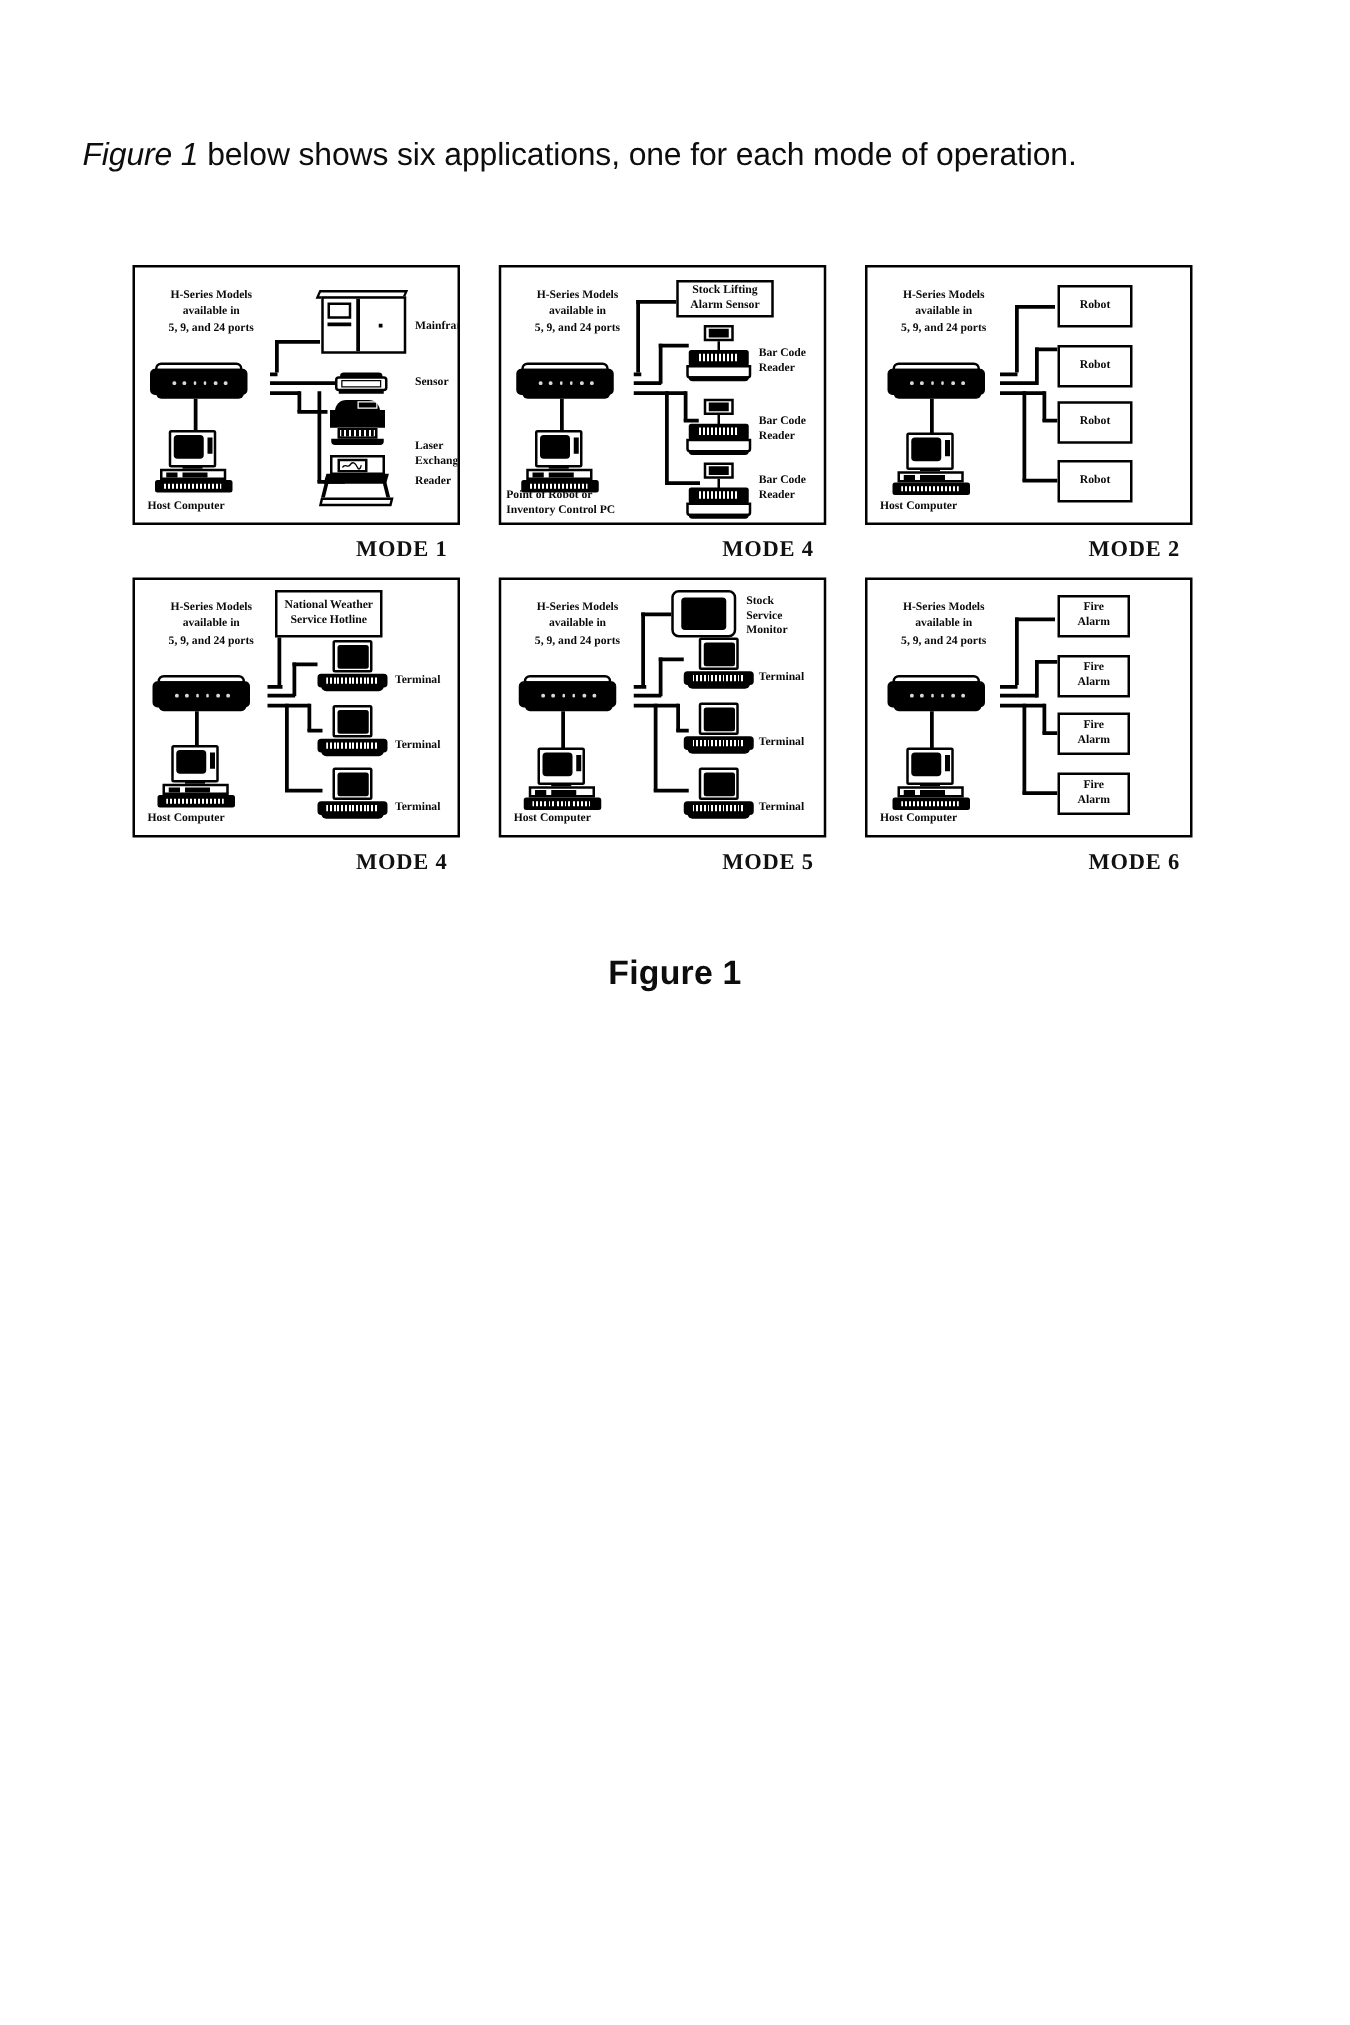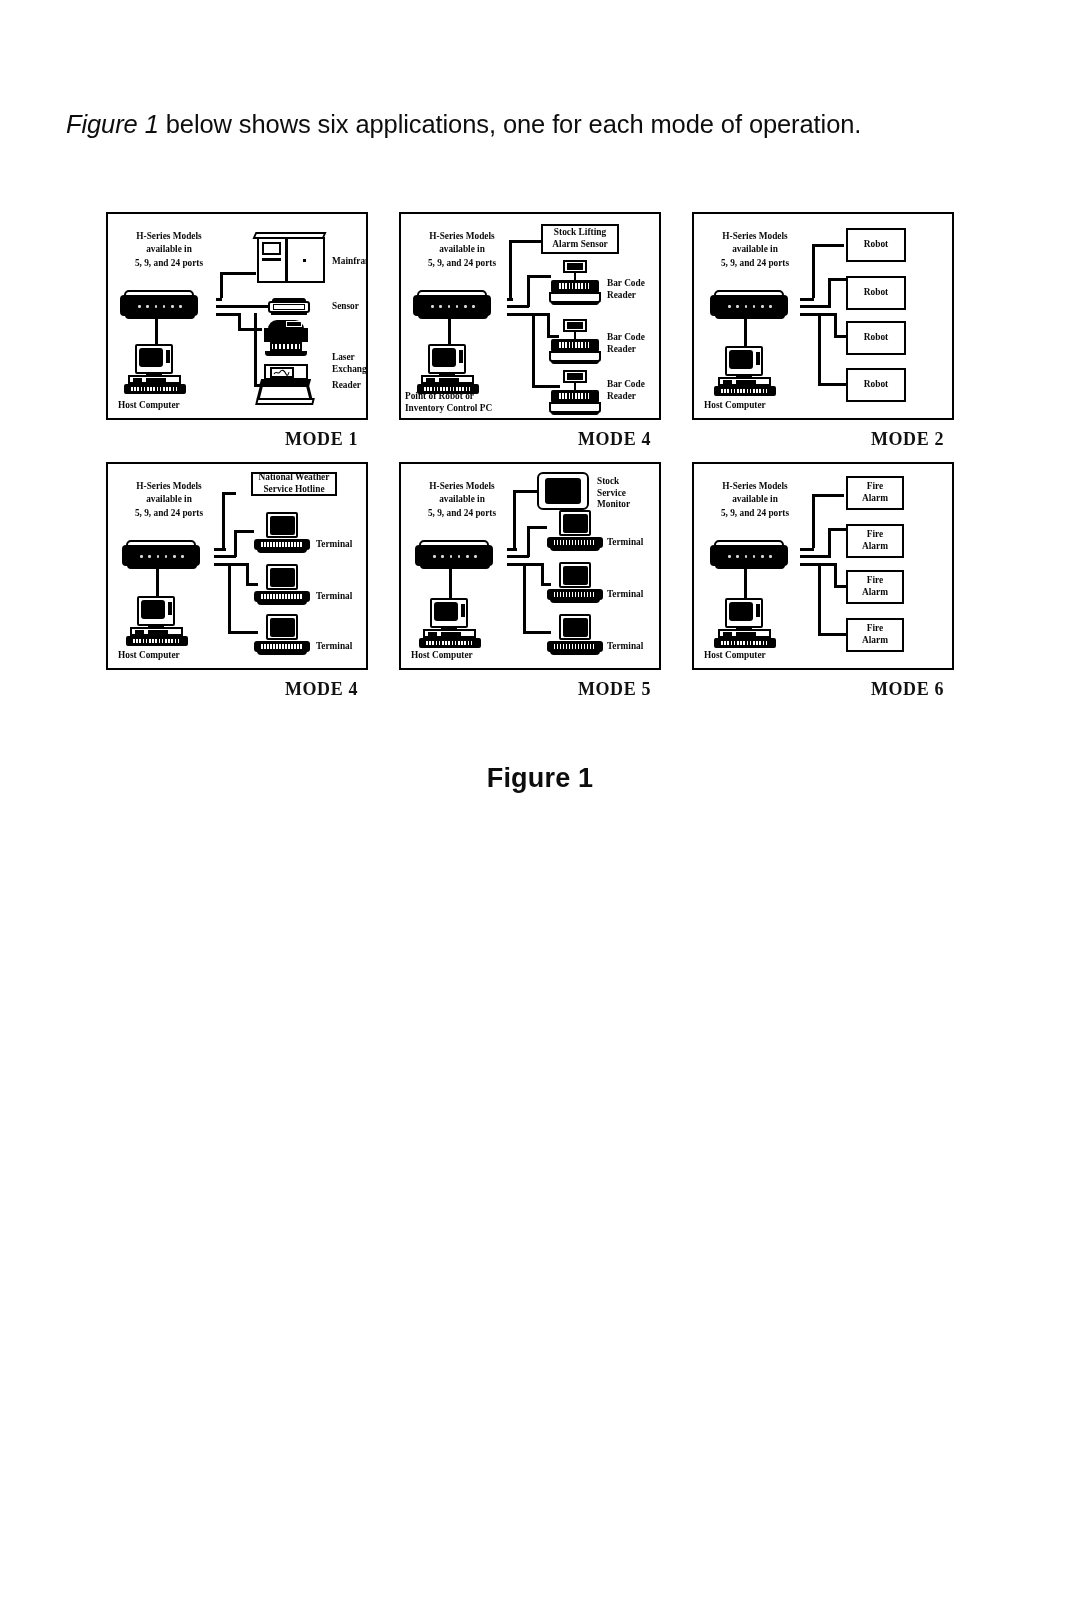--- a/index.html
+++ b/index.html
@@ -1012,21 +1012,21 @@
               <div class="pc-screen"></div>
               <div class="pc-vent"></div>
             <div class="pc-stand"></div>
               <div class="pc-base"></div>
               <div class="pc-drive"></div>
             <div class="pc-drive2"></div>
               <div class="pc-kbd"></div>
               <div class="pc-keys"></div>
           </div>
 
-          <div class="nodebox" style="left:143px; top:8px; width:86px; height:24px;">
+          <div class="nodebox" style="left:112px; top:8px; width:86px; height:38px;">
             <div>
               <div>National Weather</div>
               <div>Service Hotline</div>
             </div>
           </div>
 
           <div class="term" style="left:146px; top:48px;">
             <div class="t-mon"></div>
               <div class="t-screen"></div>
               <div class="t-kbd"></div>

